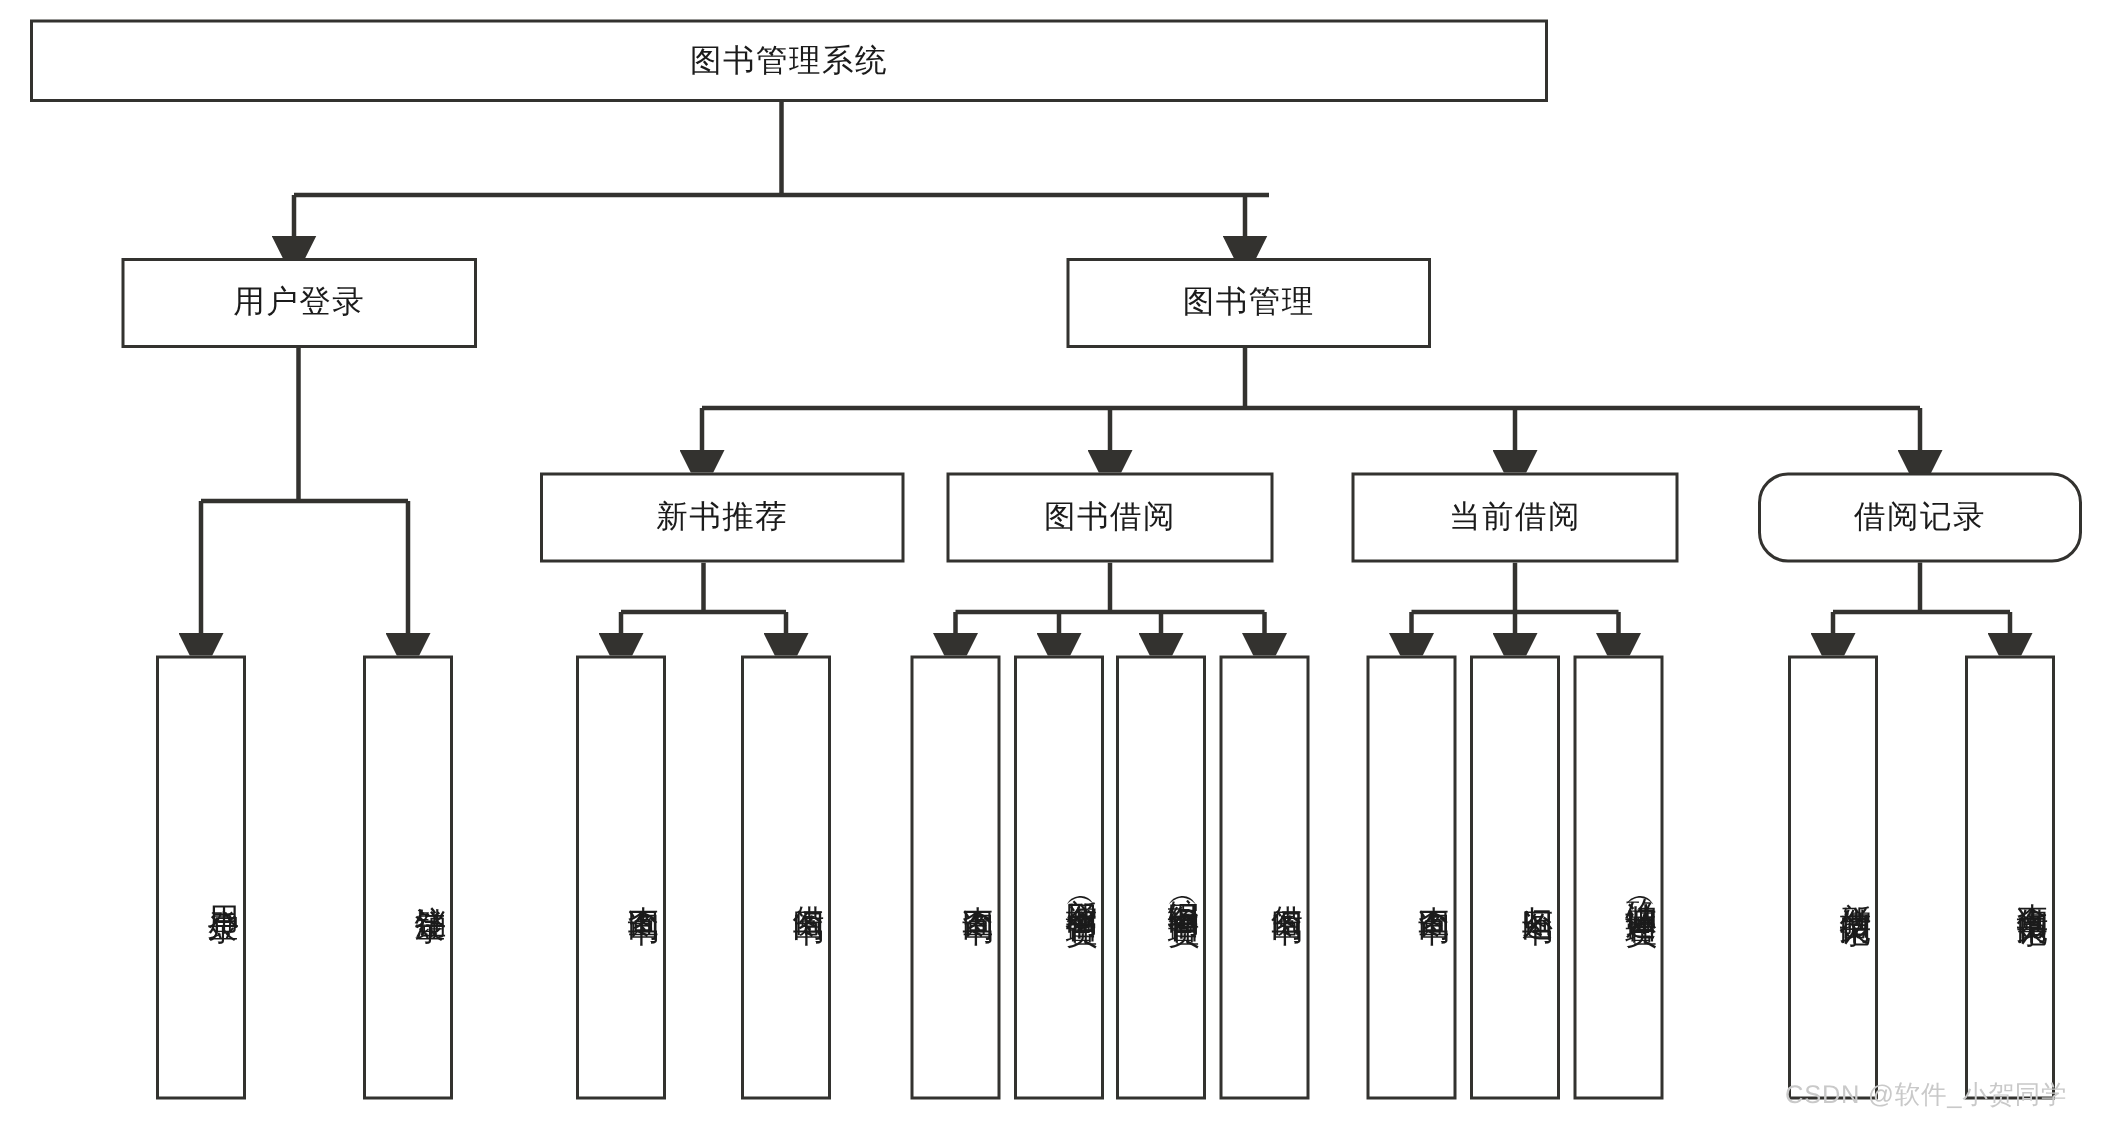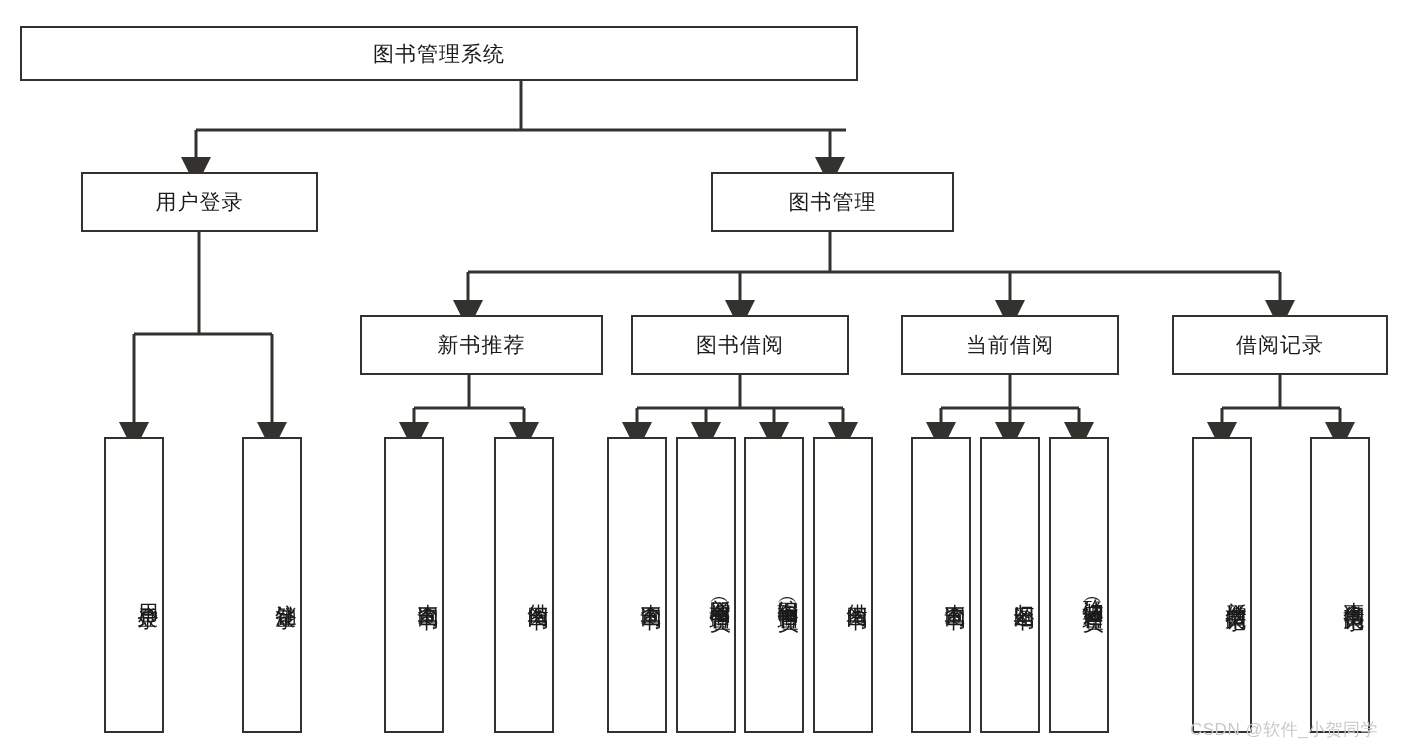--- a/index.html
+++ b/index.html
@@ -116,41 +116,41 @@
       <path d="M1010,408 L1010,425" marker-end="url(#arrow)"></path>
       <path d="M1079,408 L1079,425" marker-end="url(#arrow)"></path>
 
       <path d="M1280,375 L1280,408"></path>
       <path d="M1222,408 L1340,408"></path>
       <path d="M1222,408 L1222,425" marker-end="url(#arrow)"></path>
       <path d="M1340,408 L1340,425" marker-end="url(#arrow)"></path>
     </g>
   </svg>
 
-  <div class="node horiz" style="left:20px; top:26px; width:838px; height:55px;">
+  <div class="node horiz" style="left:20px; top:13px; width:1012px; height:55px;">
     <span>图书管理系统</span>
   </div>
 
   <div class="node horiz" style="left:81px; top:172px; width:237px; height:60px;">
     <span>用户登录</span>
   </div>
   <div class="node horiz" style="left:711px; top:172px; width:243px; height:60px;">
     <span>图书管理</span>
   </div>
 
   <div class="node horiz" style="left:360px; top:315px; width:243px; height:60px;">
     <span>新书推荐</span>
   </div>
   <div class="node horiz" style="left:631px; top:315px; width:218px; height:60px;">
     <span>图书借阅</span>
   </div>
   <div class="node horiz" style="left:901px; top:315px; width:218px; height:60px;">
     <span>当前借阅</span>
   </div>
-  <div class="node horiz" style="left:1172px; top:315px; width:216px; height:60px;">
+  <div class="node horiz" style="left:1172px; top:315px; width:216px; height:60px;border-radius:20px;">
     <span>借阅记录</span>
   </div>
 
   <div class="node leaf" style="left:104px; top:437px; width:60px; height:296px;">
     <span class="vtext">用户登录</span>
   </div>
   <div class="node leaf" style="left:242px; top:437px; width:60px; height:296px;">
     <span class="vtext">注销登录</span>
   </div>
 

